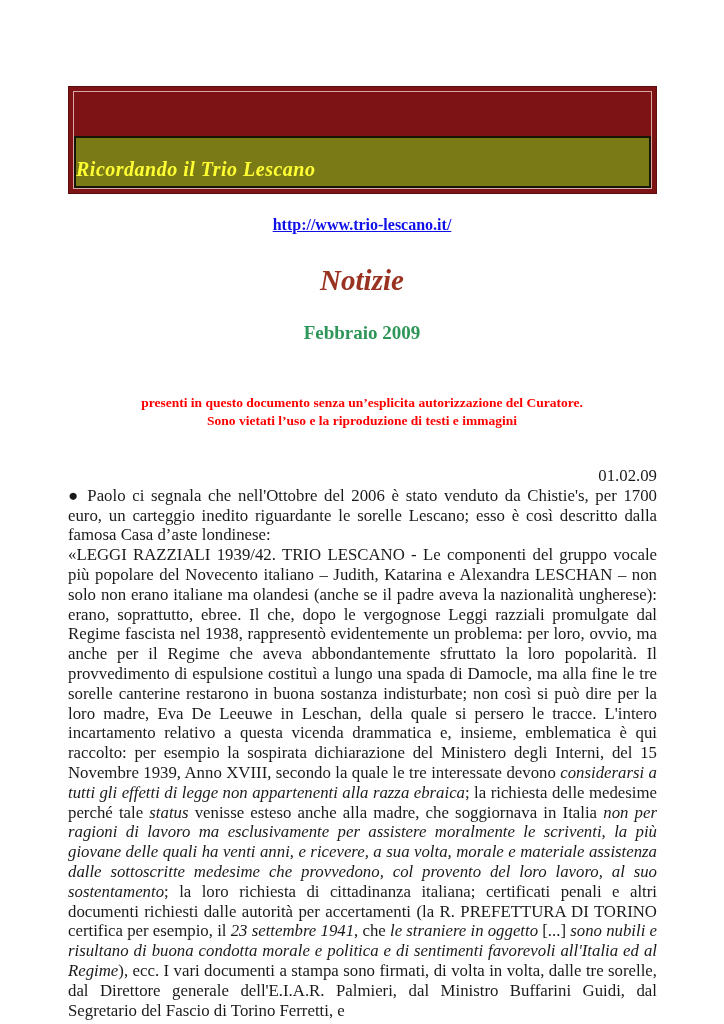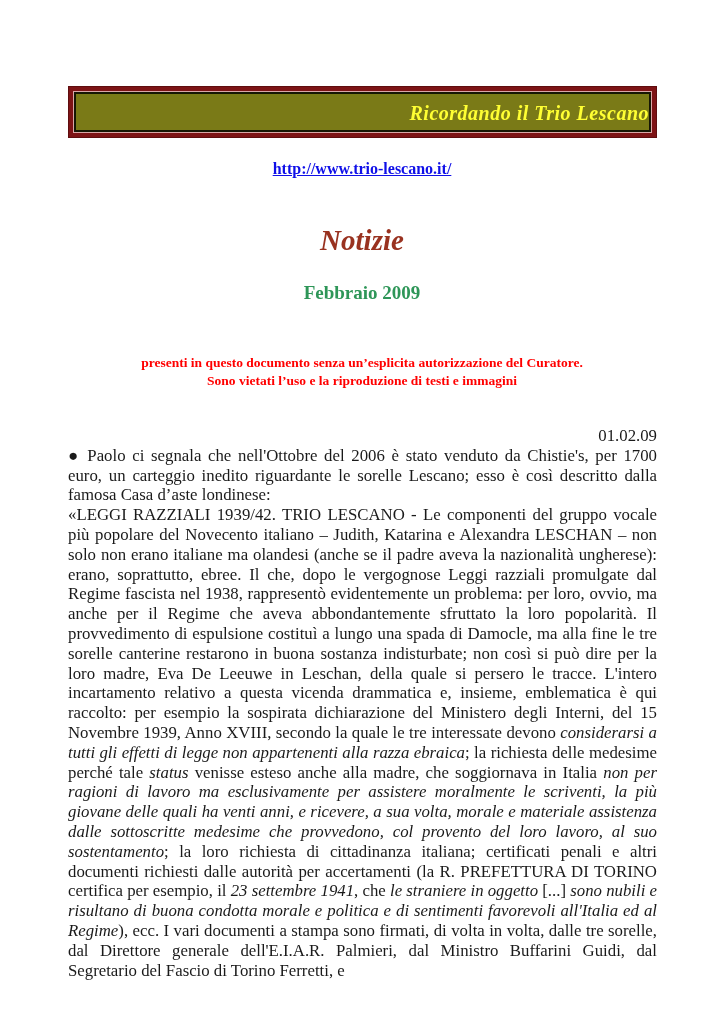--- a/index.html
+++ b/index.html
@@ -30,42 +30,43 @@
     background:var(--maroon);
     padding:4px;
     border:1px solid #5e0d0f;
   }
   .banner-mid{
     border:1px solid var(--maroon-light);
   }
   .banner-core{
     border:2px solid #161604;
     background:var(--olive);
-    text-align:right;
-    padding:8px 0 5px 0;
+    text-align:left;
+    padding:20px 0 5px 0;
+    margin-top:44px;
   }
   .banner-title{
     font-size:20px;
     font-weight:bold;
     font-style:italic;
     color:var(--banner-yellow);
     letter-spacing:0.5px;
   }
   
   .center{text-align:center;}
   .site-link{
     display:inline-block;
     margin-top:22px;
     font-size:16px;
     font-weight:bold;
     color:var(--link-blue);
     text-decoration:underline;
   }
   .section-title{
-    margin-top:46px;
+    margin-top:30px;
     font-size:29px;
     font-weight:bold;
     font-style:italic;
     color:var(--title-rust);
   }
   .issue-date{
     margin-top:25px;
     font-size:19px;
     font-weight:bold;
     color:var(--green);

